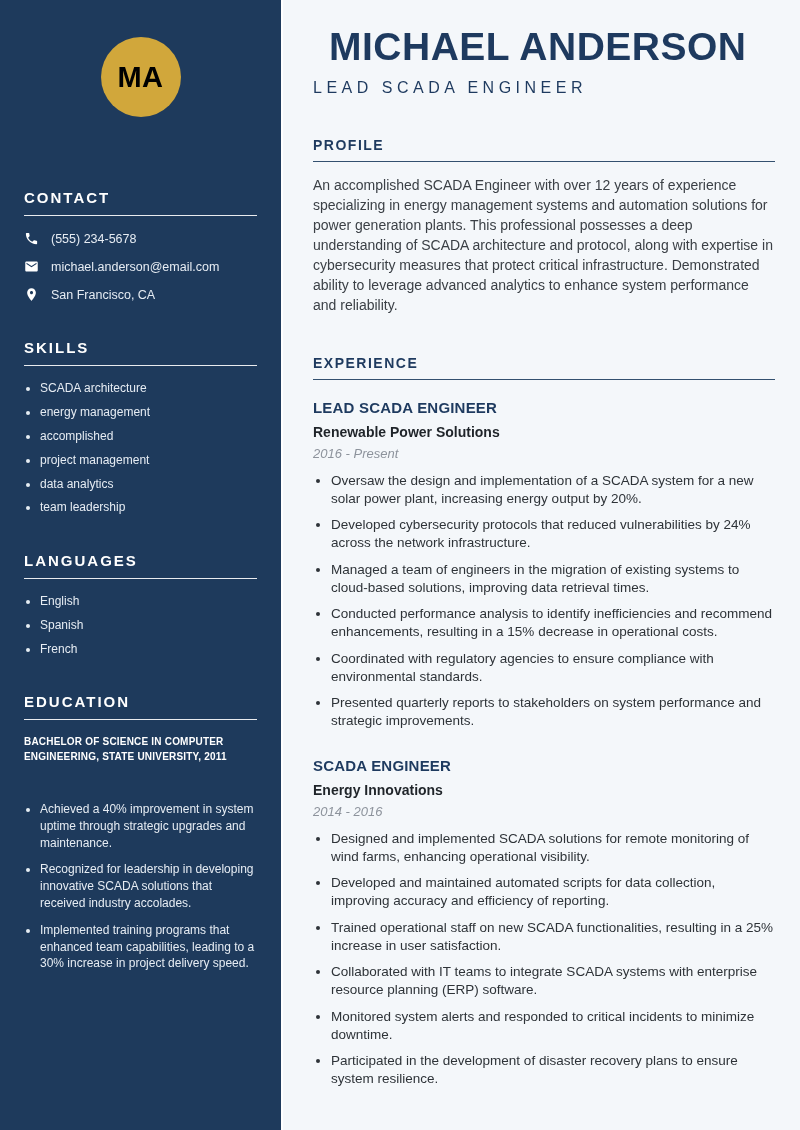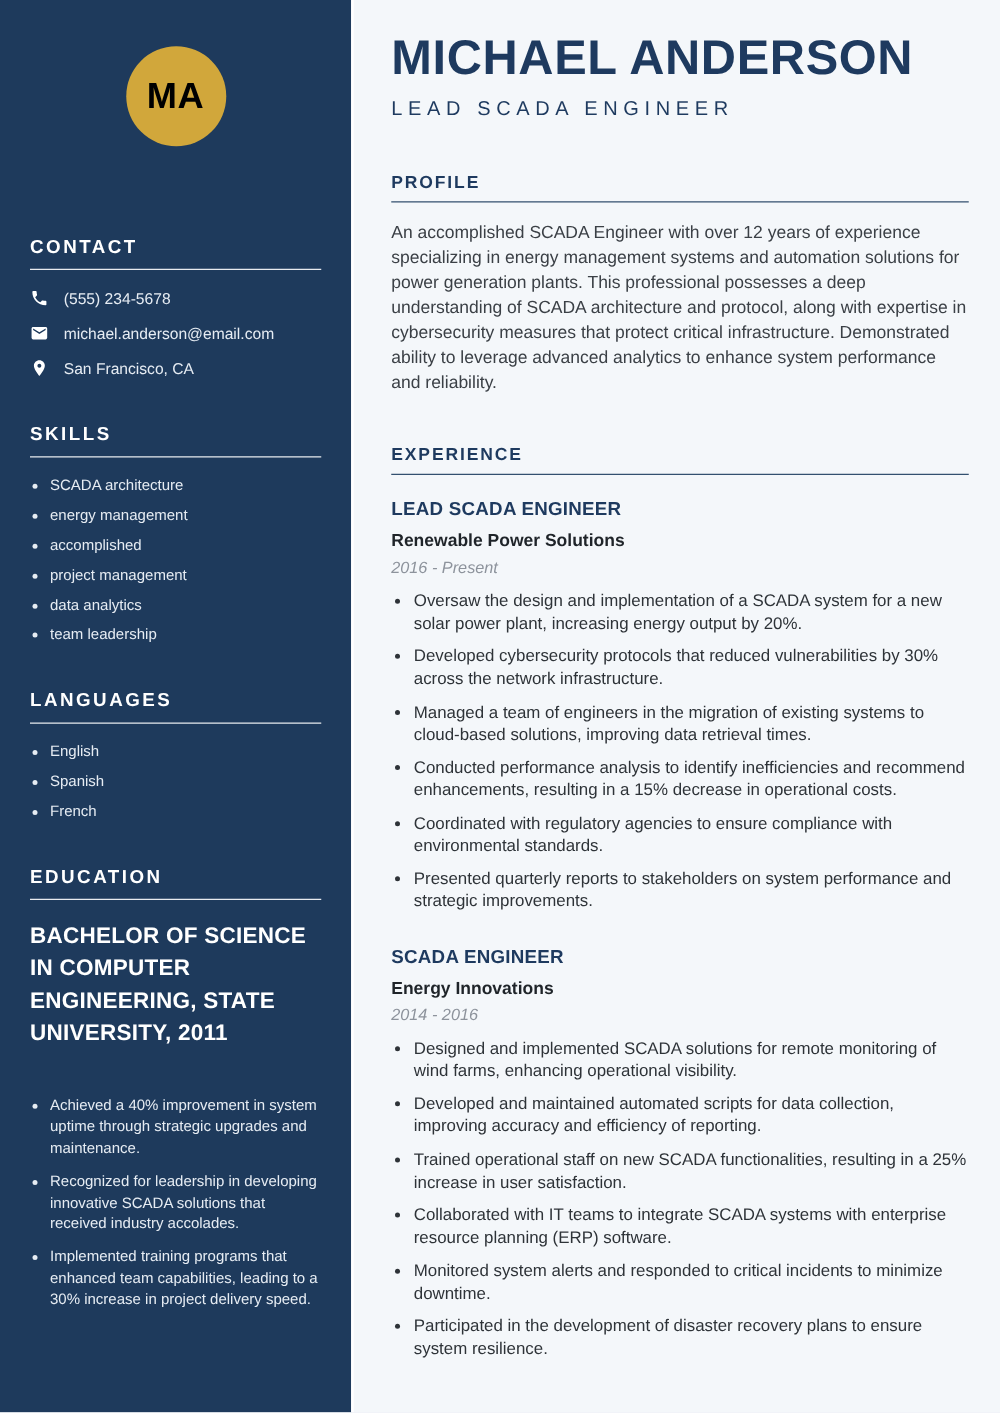--- a/index.html
+++ b/index.html
@@ -48,36 +48,37 @@
   .contact-item:last-child { margin-bottom: 0; }
   .contact-item .icn { width: 15px; height: 15px; flex: 0 0 15px; display: inline-flex; }
   .contact-item .icn svg { width: 15px; height: 15px; fill: #ffffff; }
   .side-list { list-style: disc; padding-left: 16px; }
   .side-list li {
     font-size: 12px; color: #e6ecf3;
     margin-bottom: 9.5px; line-height: 1.2;
   }
   .side-list.achv li { margin-bottom: 10px; line-height: 1.4; }
   .edu-text {
-    font-size: 18px; font-weight: bold; color: #ffffff;
+    font-size: 10px; font-weight: bold; color: #ffffff;
     line-height: 1.45; letter-spacing: 0.2px;
     text-transform: uppercase;
   }
 
   
   .main {
     flex: 1; height: 100%;
     background: var(--main-bg, #f4f7fa);
     border-left: 2px solid #ffffff;
     padding: 27px 25px 0 30px;
   }
   .name {
     color: var(--accent, #1e3a5f);
     font-size: 39px; font-weight: bold; letter-spacing: 0.5px;
     line-height: 1.05;
+    margin-left: 16px;
   }
   .job-subtitle {
     margin-top: 11px;
     color: var(--accent, #1e3a5f);
     font-size: 16px; font-weight: 500; letter-spacing: 4.5px;
   }
   .main-section { margin-top: 40px; }
   .main-heading {
     color: var(--accent, #1e3a5f);
     font-size: 14px; font-weight: bold; letter-spacing: 1.5px;
@@ -196,21 +197,21 @@
 
     <section class="main-section">
       <div class="main-heading">EXPERIENCE</div>
 
       <div class="job">
         <div class="job-title">LEAD SCADA ENGINEER</div>
         <div class="job-company">Renewable Power Solutions</div>
         <div class="job-dates">2016 - Present</div>
         <ul class="job-bullets">
           <li>Oversaw the design and implementation of a SCADA system for a new solar power plant, increasing energy output by 20%.</li>
-          <li>Developed cybersecurity protocols that reduced vulnerabilities by 30% across the network infrastructure.</li>
+          <li>Developed cybersecurity protocols that reduced vulnerabilities by 24% across the network infrastructure.</li>
           <li>Managed a team of engineers in the migration of existing systems to cloud-based solutions, improving data retrieval times.</li>
           <li>Conducted performance analysis to identify inefficiencies and recommend enhancements, resulting in a 15% decrease in operational costs.</li>
           <li>Coordinated with regulatory agencies to ensure compliance with environmental standards.</li>
           <li>Presented quarterly reports to stakeholders on system performance and strategic improvements.</li>
         </ul>
       </div>
 
       <div class="job">
         <div class="job-title">SCADA ENGINEER</div>
         <div class="job-company">Energy Innovations</div>

